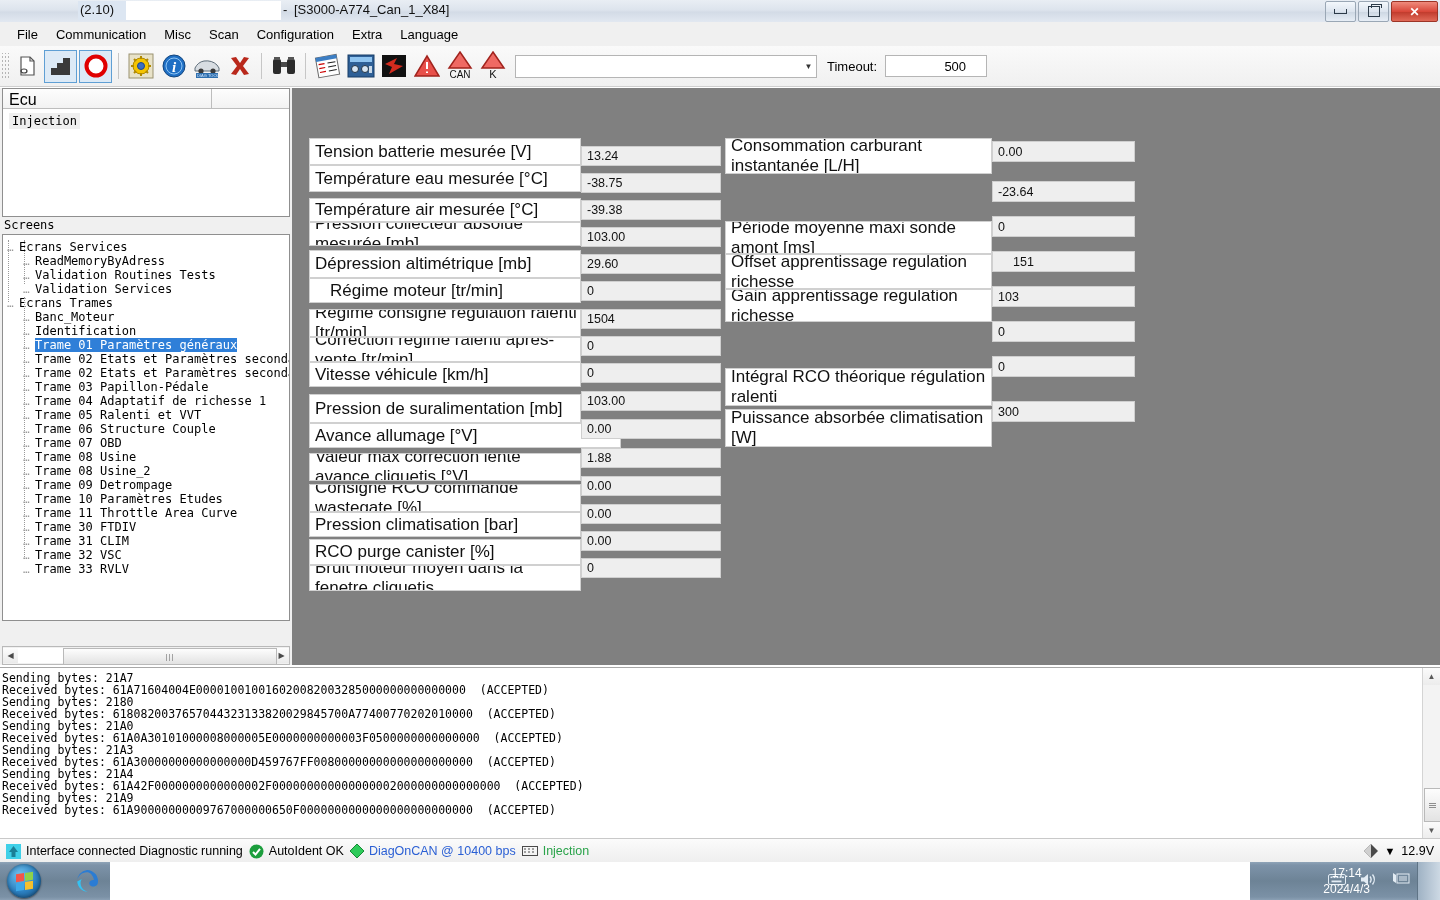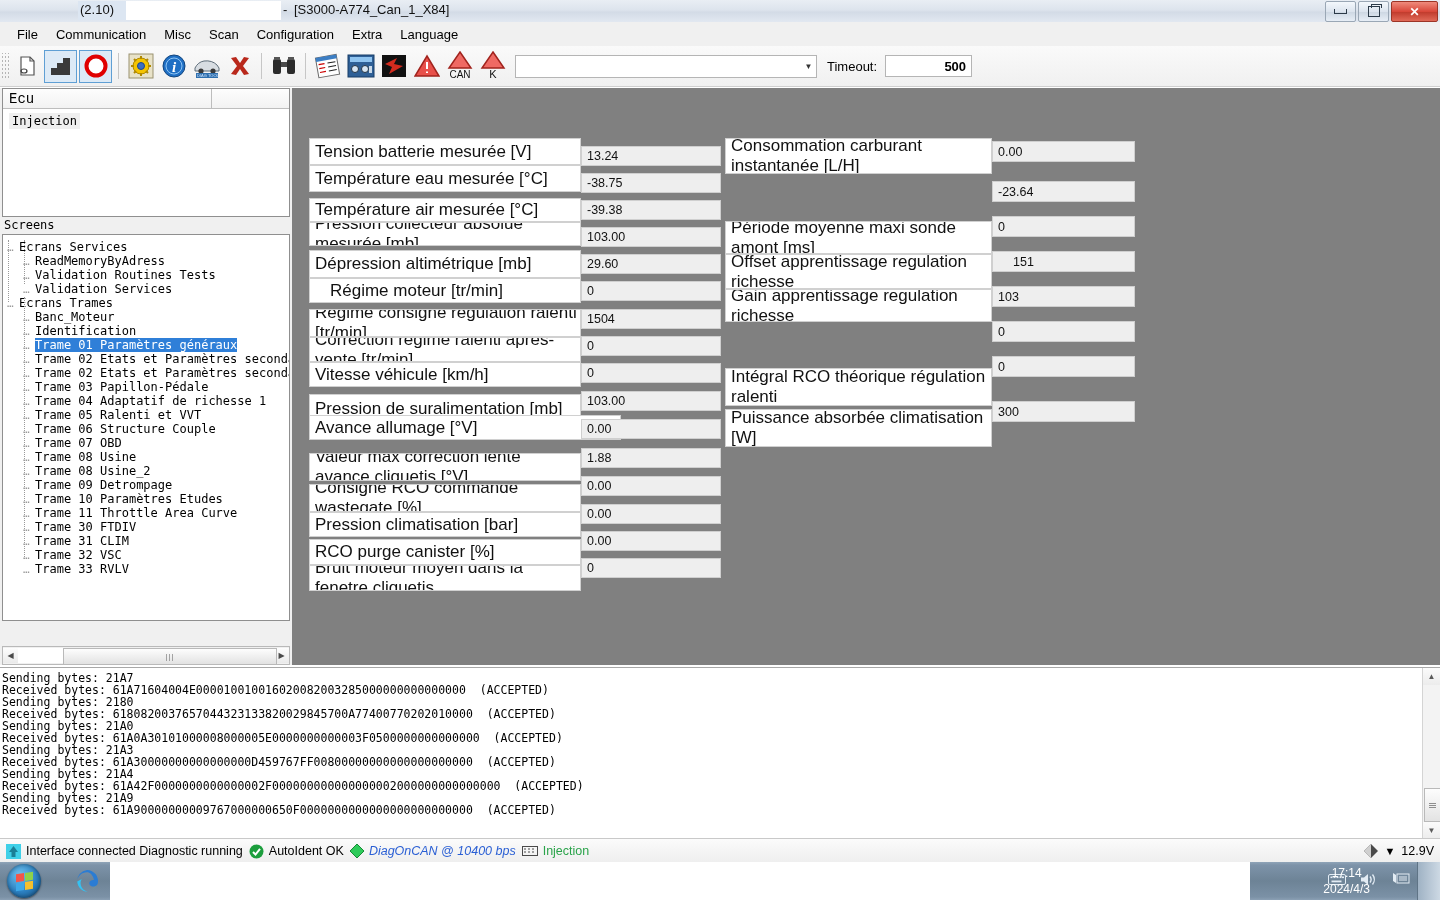--- a/index.html
+++ b/index.html
@@ -86,36 +86,36 @@
   .tb-combo {
     margin-left: 6px; width: 300px; height: 21px;
     background:#fff; border:1px solid #b5b5b5;
     display:flex; align-items:center; justify-content:flex-end;
     font-size: 12px;
   }
   .tb-combo .arrow { width:15px; height:19px; display:flex; align-items:center; justify-content:center; font-size:8px; color:#333; }
   .tb-timeout-label { margin-left: 10px; font-size: 13px; color:#000; }
   .tb-timeout-box {
     margin-left: 8px; width: 80px; height: 20px; background:#fff; border:1px solid #b5b5b5;
-    display:flex; align-items:center; justify-content:flex-end; padding-right:5px; font-size:13px;font-weight:bold;
+    display:flex; align-items:center; justify-content:flex-end; padding-right:20px; font-size:13px;
   }
 
   
   .left-col { position:absolute; left:0; top:88px; width:292px; height:577px; background:#f0f0f0; }
   .ecu-box {
     position:absolute; left:2px; top:0px; width:286px; height:127px;
     background:#fff; border:1px solid #8f8f8f;
   }
   .ecu-header {
     height:19px; border-bottom:1px solid #bdbdbd;
     background:linear-gradient(to bottom,#fdfdfd,#f2f2f2);
     display:flex;
   }
   .ecu-header .h1 { flex:0 0 202px; border-right:1px solid #bdbdbd; padding:2px 0 0 6px;
-    font-family:Liberation Mono, monospace; font-size:14px; }
+    font-family:Liberation Sans, sans-serif; font-size:16px; }
   .ecu-header .h2 { flex:1; }
   .ecu-row { padding:2px 0 0 6px; }
   .ecu-row span {
     font-family:"DejaVu Sans Mono", monospace; font-size:12px;
     background:#efefef; padding:1px 3px;
   }
   .screens-label {
     position:absolute; left:4px; top:130px;
     font-family:"DejaVu Sans Mono", monospace; font-size:12px; color:#000;
   }
@@ -530,21 +530,21 @@
         <div class="dlabel" style="top: 0px; height: 27px; width: 272px;">Tension batterie mesurée [V]</div>
         <div class="dlabel" style="top: 27px; height: 27px; width: 272px;">Température eau mesurée [°C]</div>
         <div class="dlabel" style="top: 60px; height: 24px; width: 272px;">Température air mesurée [°C]</div>
         <div class="dlabel" style="top: 84px; height: 24px; width: 272px;">Pression collecteur absolue mesurée [mb]</div>
         <div class="dlabel" style="top: 112px; height: 28px; width: 272px;">Dépression altimétrique [mb]</div>
         <div class="dlabel" style="top: 140px; height: 25px; width: 272px; padding-left: 20px;">Régime moteur [tr/min]</div>
         <div class="dlabel" style="top: 171px; height: 28px; width: 272px;">Régime consigne régulation ralenti [tr/min]</div>
         <div class="dlabel" style="top: 199px; height: 25px; width: 272px;">Correction régime ralenti après-vente [tr/min]</div>
         <div class="dlabel" style="top: 224px; height: 25px; width: 272px;">Vitesse véhicule [km/h]</div>
         <div class="dlabel" style="top: 256px; height: 29px; width: 272px;">Pression de suralimentation [mb]</div>
-        <div class="dlabel" style="top: 277px; height: 25px; width: 312px;">Avance allumage [°V]</div>
+        <div class="dlabel" style="top: 285px; height: 25px; width: 312px;">Avance allumage [°V]</div>
         <div class="dlabel" style="top: 315px; height: 28px; width: 272px;">Valeur max correction lente avance cliquetis [°V]</div>
         <div class="dlabel" style="top: 346px; height: 28px; width: 272px;">Consigne RCO commande wastegate [%]</div>
         <div class="dlabel" style="top: 374px; height: 25px; width: 272px;">Pression climatisation [bar]</div>
         <div class="dlabel" style="top: 401px; height: 26px; width: 272px;">RCO purge canister [%]</div>
         <div class="dlabel" style="top: 427px; height: 26px; width: 272px;">Bruit moteur moyen dans la fenetre cliquetis</div>
         <div class="dvalue" style="left: 272px; top: 8px; width: 140px; height: 20px;">13.24</div>
         <div class="dvalue" style="left: 272px; top: 35px; width: 140px; height: 20px;">-38.75</div>
         <div class="dvalue" style="left: 272px; top: 62px; width: 140px; height: 20px;">-39.38</div>
         <div class="dvalue" style="left: 272px; top: 89px; width: 140px; height: 20px;">103.00</div>
         <div class="dvalue" style="left: 272px; top: 116px; width: 140px; height: 20px;">29.60</div>
@@ -613,21 +613,21 @@
       <svg width="15" height="15" viewBox="0 0 15 15">
         <circle cx="7.5" cy="7.5" r="7" fill="#1c9e3d"></circle>
         <path d="M4 8 L6.5 10.5 L11 4.8" fill="none" stroke="#fff" stroke-width="2"></path>
       </svg>
       <span>AutoIdent OK</span>
     </div>
     <div class="sb-item">
       <svg width="14" height="14" viewBox="0 0 14 14">
         <path d="M7 0 L14 7 L7 14 L0 7 Z" fill="#2ecb5a" stroke="#178a36"></path>
       </svg>
-      <span id="proto" style="color: rgb(42, 95, 212); font-style: italic;">DiagOnCAN @ 10400 bps</span>
+      <span id="proto" style="color: rgb(42, 95, 212);">DiagOnCAN @ 10400 bps</span>
     </div>
     <div class="sb-item">
       <svg width="16" height="12" viewBox="0 0 16 12">
         <rect x="0.5" y="1.5" width="15" height="9" fill="none" stroke="#4a4a4a"></rect>
         <g stroke="#4a4a4a">
             <path d="M2 4h2M6 4h2M10 4h2M2 7h2M6 7h2M10 7h2"></path>
           </g>
       </svg>
       <span id="ecu" style="color: rgb(42, 163, 74);">Injection</span>
     </div>

